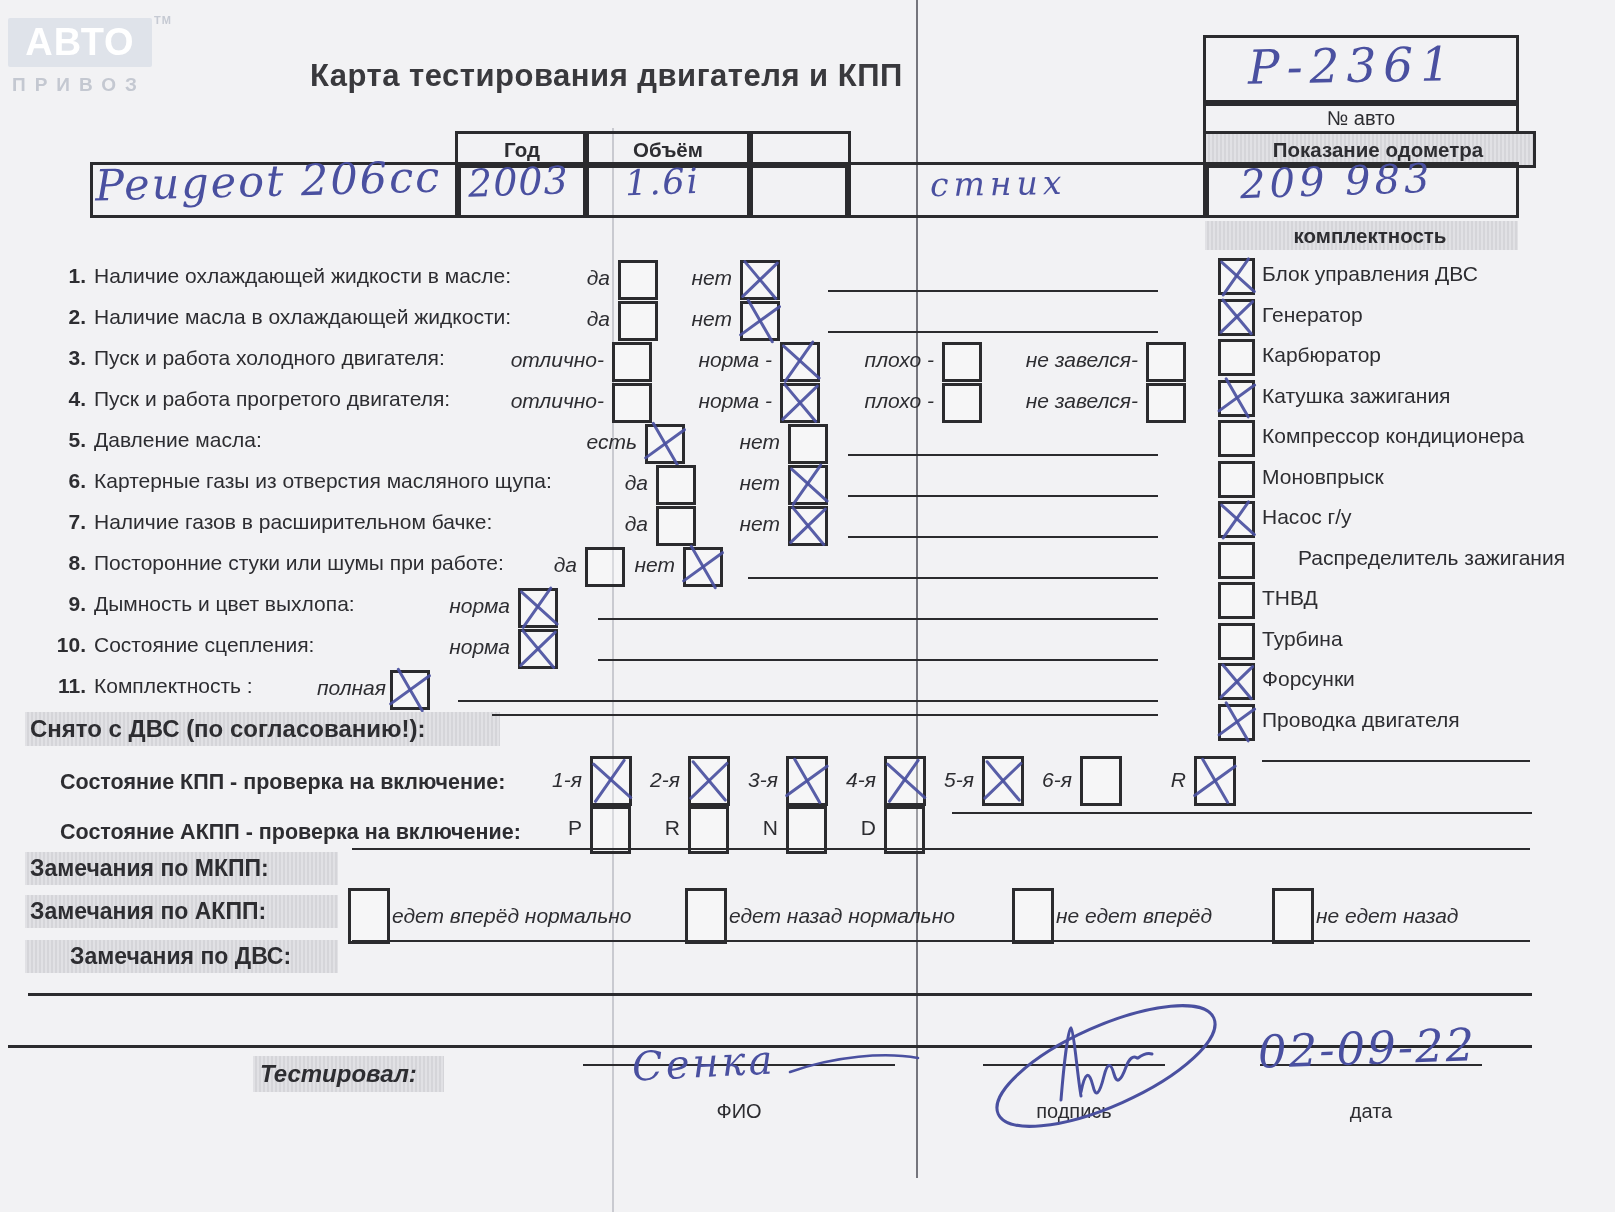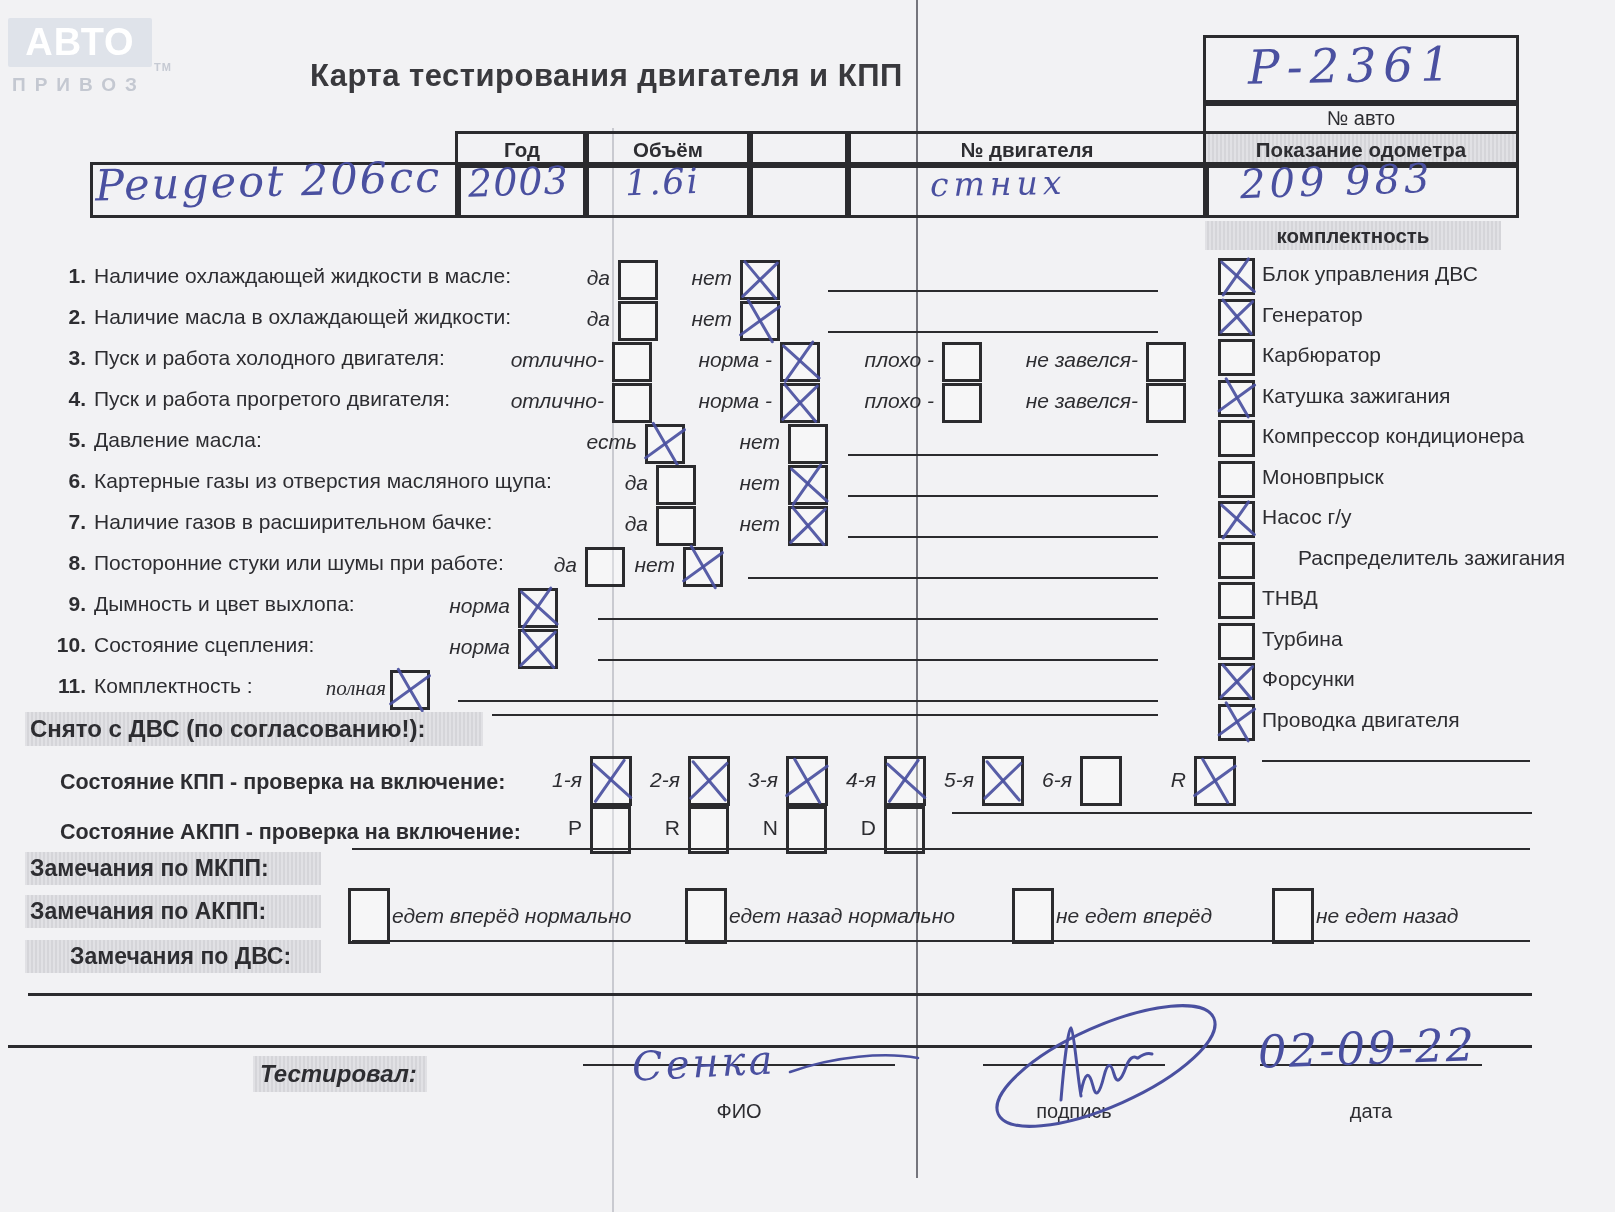--- a/index.html
+++ b/index.html
@@ -2,41 +2,41 @@
 <html><head>
 <meta charset="utf-8">
 <style>
   html,body{margin:0;padding:0;background:#e6e6e8;}
   #stage{position:relative;width:1615px;height:1212px;background:#f2f2f4;overflow:hidden;
          font-family:"Liberation Sans",sans-serif;color:#2d2d31;
          --ink:#4a50a0;--line:#2b2b2e;}
   .lbl{position:absolute;font-size:21px;color:#2d2d31;white-space:nowrap;}
   .num{position:absolute;font-size:21px;font-weight:bold;white-space:nowrap;}
   .opt{position:absolute;font-size:21px;font-style:italic;text-align:right;white-space:nowrap;}
-  .shade{background:#dadade;background-image:repeating-linear-gradient(90deg,rgba(255,255,255,.20) 0 2px,rgba(0,0,0,.025) 2px 4px);}
+  .shade{background:#dadade;background-image:repeating-linear-gradient(90deg,rgba(255,255,255,.20) 0 2px,rgba(0,0,0,.025) 2px 4px);padding-left:17px;}
   .cb{position:absolute;border:3px solid var(--line);background:rgba(255,255,255,.30);}
   .mark{position:absolute;left:-5px;top:-5px;right:-5px;bottom:-5px;}
   .mark::before,.mark::after{content:"";position:absolute;left:50%;top:50%;width:115%;height:3.4px;
        background:var(--ink);border-radius:3px;opacity:.92;}
   .mark::before{transform:translate(-50%,-50%) rotate(50deg);}
   .mark::after{transform:translate(-50%,-50%) rotate(-44deg);}
   .m1.mark::before{transform:translate(-50%,-52%) rotate(60deg);}
   .m1.mark::after{transform:translate(-50%,-48%) rotate(-36deg);}
   .m2.mark::before{transform:translate(-48%,-50%) rotate(42deg);}
   .m2.mark::after{transform:translate(-52%,-50%) rotate(-55deg);}
   .uline{position:absolute;border-bottom:2.5px solid var(--line);}
   .hline{position:absolute;background:var(--line);height:2.5px;}
   .vfold{position:absolute;width:2px;}
   .cell{position:absolute;border:3px solid var(--line);display:flex;align-items:center;justify-content:center;}
   .cellhead{font-weight:bold;font-size:20.5px;}
   .hand{position:absolute;font-family:"DejaVu Serif",serif;font-style:italic;color:var(--ink);white-space:nowrap;}
   #logo-panel{position:absolute;left:8px;top:18px;width:144px;height:49px;background:#dfe3ea;border-radius:2px;
       display:flex;align-items:center;justify-content:center;}
   #logo-text{color:#ffffff;font-weight:bold;font-size:38px;letter-spacing:1px;font-family:"Liberation Sans",sans-serif;}
-  #logo-tm{position:absolute;left:154px;top:14px;font-size:11px;color:#c6cad3;font-weight:bold;letter-spacing:1px;margin-top:47px;}
+  #logo-tm{position:absolute;left:154px;top:14px;font-size:11px;color:#c6cad3;font-weight:bold;letter-spacing:1px;}
   #logo-sub{position:absolute;left:12px;top:74px;font-size:19px;font-weight:bold;letter-spacing:9px;color:#c4c8d1;}
   #page-title{position:absolute;left:310px;top:58px;font-size:31px;font-weight:bold;color:#39393d;letter-spacing:.5px;}
   svg{position:absolute;overflow:visible;}
 </style>
 </head>
 <body>
 
 <div id="stage" style="--ink: #4a50a0; --line: #2b2b2e; background: rgb(242, 242, 244);">
 
   <div id="logo-panel">
@@ -50,23 +50,20 @@
   <div class="vfold" style="left:612px;top:128px;height:1084px;background:rgba(160,162,172,.5);"></div>
   <div class="vfold" style="left:916px;top:0;height:1178px;background:rgba(82,82,90,.78);"></div>
 
   <div class="cell cellhead" style="left:455px;top:131px;width:128px;height:31px;">
     <span>Год</span>
     </div>
   <div class="cell cellhead" style="left:583px;top:131px;width:164px;height:31px;">
     <span>Объём</span>
     </div>
   <div class="cell" style="left:747px;top:131px;width:98px;height:31px;"></div>
-  <div class="cell cellhead" style="left:845px;top:131px;width:358px;height:31px;">
-    <span>№ двигателя</span>
-    </div>
 
   <div class="cell" style="left:90px;top:162px;width:365px;height:50px;"></div>
   <div class="cell" style="left:455px;top:162px;width:128px;height:50px;"></div>
   <div class="cell" style="left:583px;top:162px;width:164px;height:50px;"></div>
   <div class="cell" style="left:747px;top:162px;width:98px;height:50px;"></div>
   <div class="cell" style="left:845px;top:162px;width:358px;height:50px;"></div>
 
   <span class="hand" style="left:95px;top:156px;font-size:43px;letter-spacing:2px;transform:rotate(-1.5deg);">Peugeot 206cc</span>
   <span class="hand" style="left:468px;top:160px;font-size:38px;letter-spacing:1px;transform:rotate(-2deg);">2003</span>
   <span class="hand" style="left:625px;top:162px;font-size:35px;letter-spacing:2px;transform:rotate(-2deg);">1.6i</span>
@@ -175,21 +172,21 @@
       <div class="uline" style="left: 598px; top: 618px; width: 560px;"></div>
       <div class="num" style="left: 50px; top: 633px; width: 36px; text-align: right;">10.</div>
       <div class="lbl" style="left: 94px; top: 633px;">Состояние сцепления:</div>
       <div class="opt" style="left: 354px; top: 635px; width: 156px;">норма</div>
       <div class="cb" style="left: 518px; top: 629px; width: 34px; height: 34px;">
         <div class="mark m0"></div>
       </div>
       <div class="uline" style="left: 598px; top: 659px; width: 560px;"></div>
       <div class="num" style="left: 50px; top: 674px; width: 36px; text-align: right;">11.</div>
       <div class="lbl" style="left: 94px; top: 674px;">Комплектность :</div>
-      <div class="opt" style="left: 230px; top: 676px; width: 156px; font-family: Liberation Serif, serif;">полная</div>
+      <div class="opt" style="left: 230px; top: 676px; width: 156px;">полная</div>
       <div class="cb" style="left: 390px; top: 670px; width: 34px; height: 34px;">
         <div class="mark m1"></div>
       </div>
       <div class="uline" style="left: 458px; top: 700px; width: 700px;"></div>
       <div class="cb" style="left: 1218px; top: 258px; width: 31px; height: 31px;">
         <div class="mark m2"></div>
       </div>
       <div class="lbl" style="left: 1262px; top: 262px;">Блок управления ДВС</div>
       <div class="cb" style="left: 1218px; top: 298.5px; width: 31px; height: 31px;">
         <div class="mark m0"></div>

